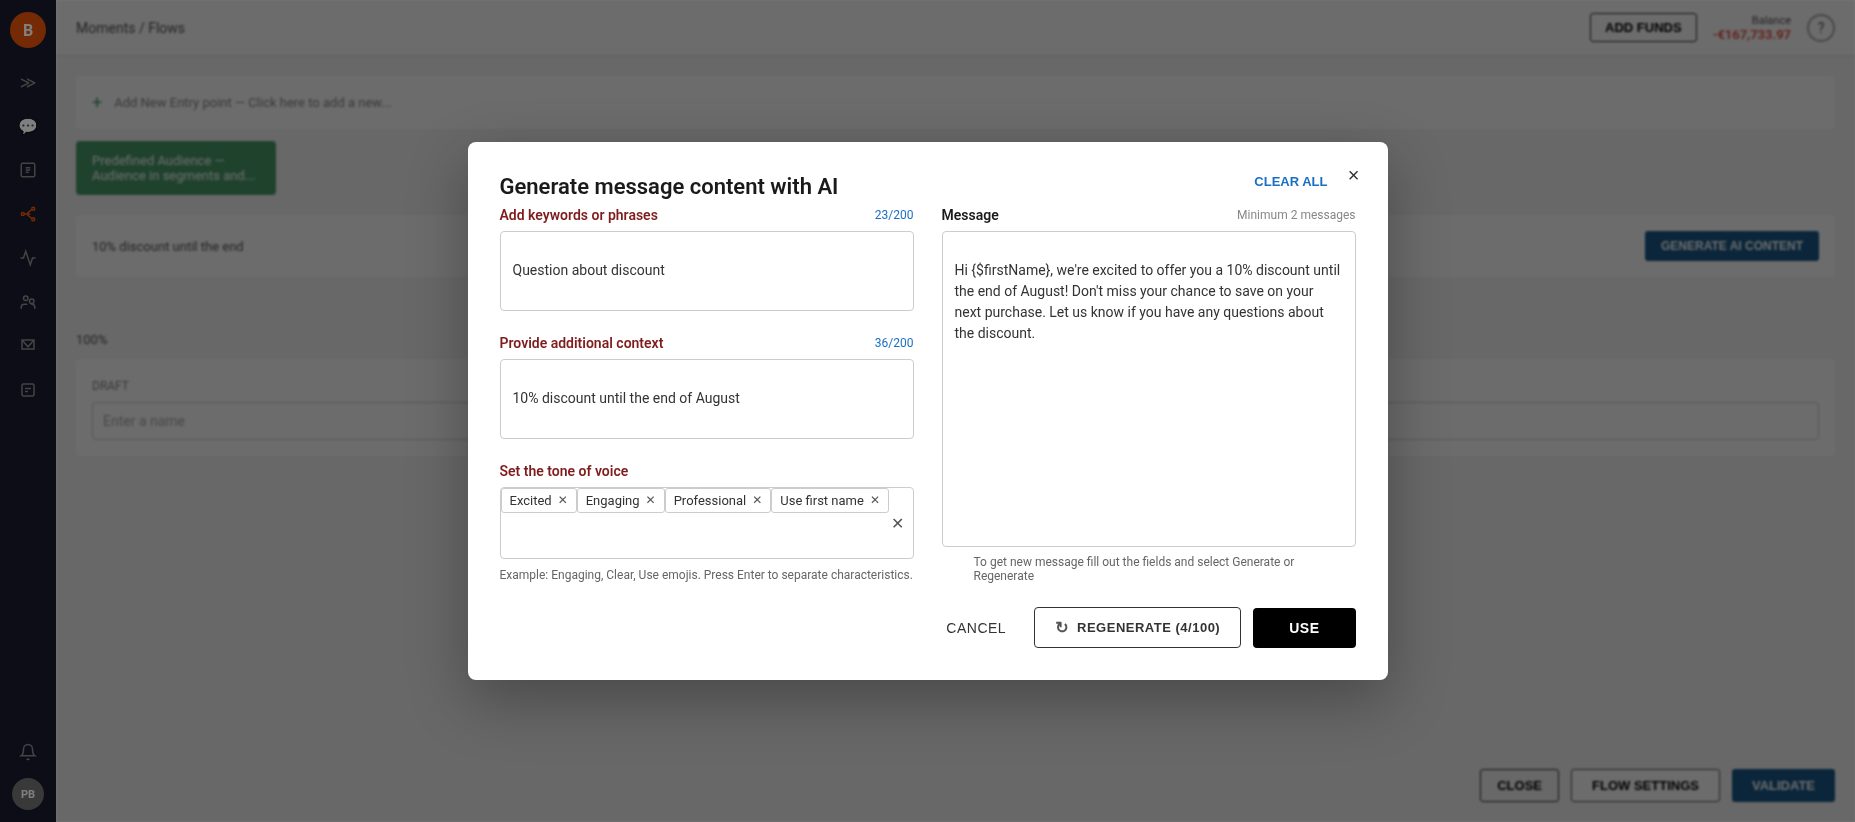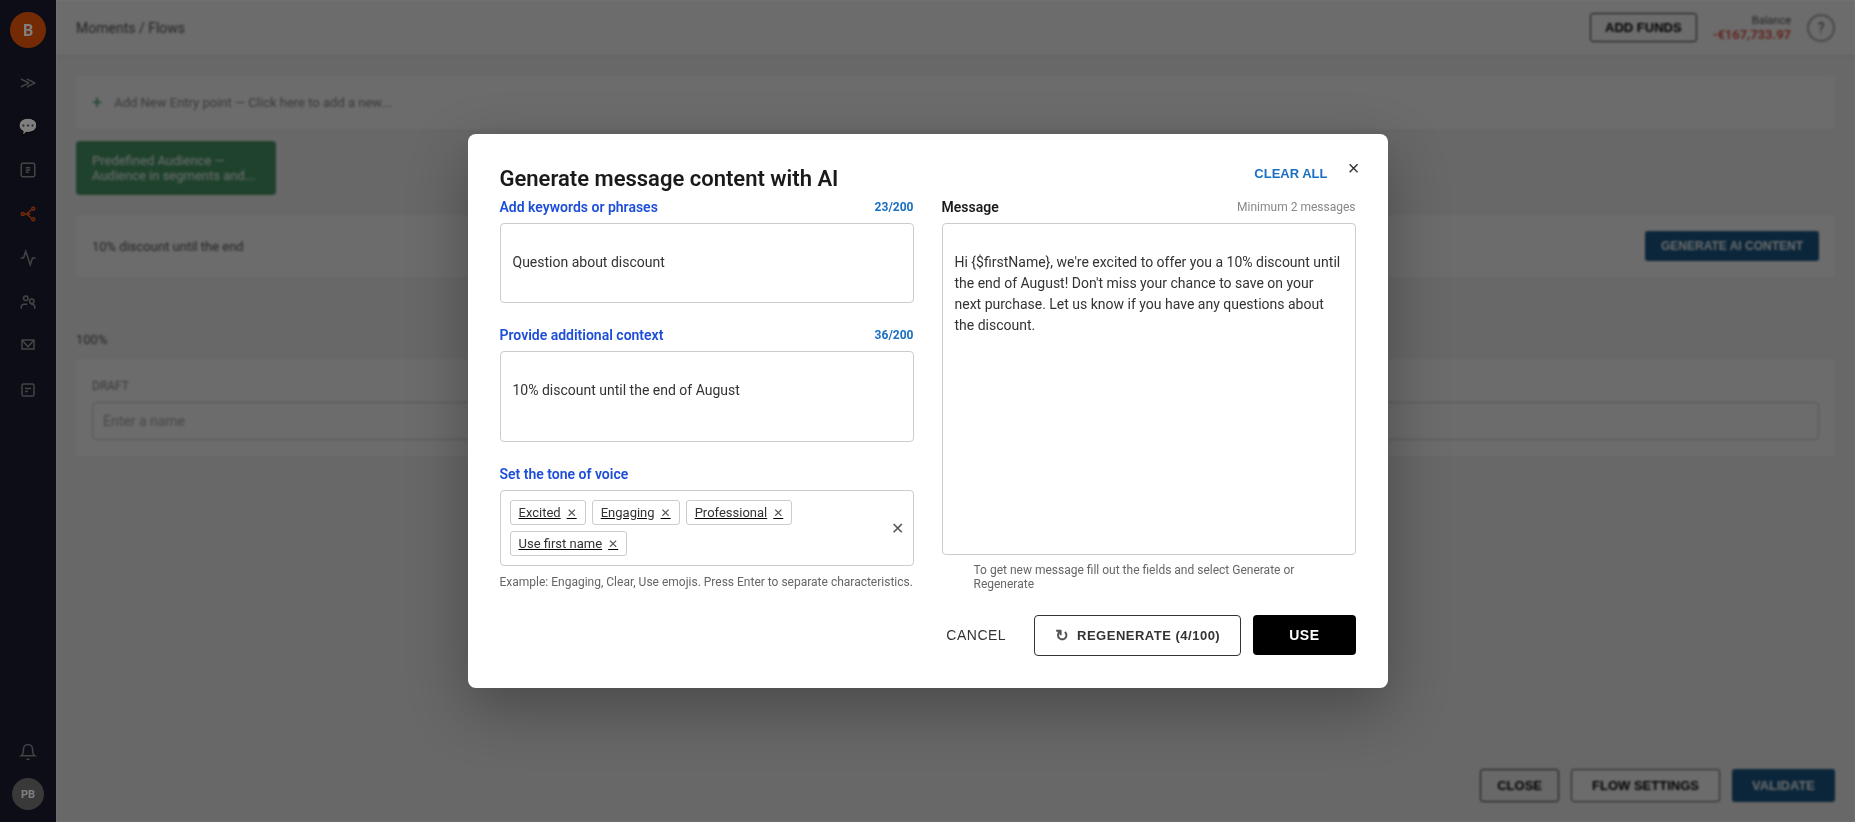--- a/index.html
+++ b/index.html
@@ -236,69 +236,67 @@
     .field-header {
       display: flex;
       justify-content: space-between;
       align-items: center;
       margin-bottom: 8px;
     }
 
     .field-label {
       font-size: 14px;
       font-weight: 600;
-      color: #1d4ed8;
+      color: #7f1d1d;
     }
 
     .field-count {
       font-size: 12px;
       color: #1a6fc4;
-      font-weight: 700;
+      font-weight: 400;
     }
 
     textarea {
       width: 100%;
       border: 1px solid #ccc;
       border-radius: 4px;
       padding: 28px 12px;
       font-size: 14px;
       color: #333;
       resize: none;
       font-family: inherit;
       line-height: 1.5;
     }
 
     .keywords-textarea {
       height: 80px;
     }
 
     .context-textarea {
-      height: 91px;
+      height: 80px;
     }
 
     .message-textarea {
       flex: 1;
       min-height: 300px;
       height: 320px;
     }
 
     .tone-section {
     }
 
     .tone-tags-container {
       border: 1px solid #ccc;
       border-radius: 4px;
-      padding: 9px;
+      padding: 0;
       display: flex;
       flex-wrap: wrap;
-      gap: 6px;
       align-items: flex-start;
       min-height: 72px;
       position: relative;
-      text-decoration: underline;
     }
 
     .tone-tag {
       display: flex;
       align-items: center;
       gap: 6px;
       background: white;
       border: 1px solid #ccc;
       border-radius: 3px;
       padding: 4px 8px;

